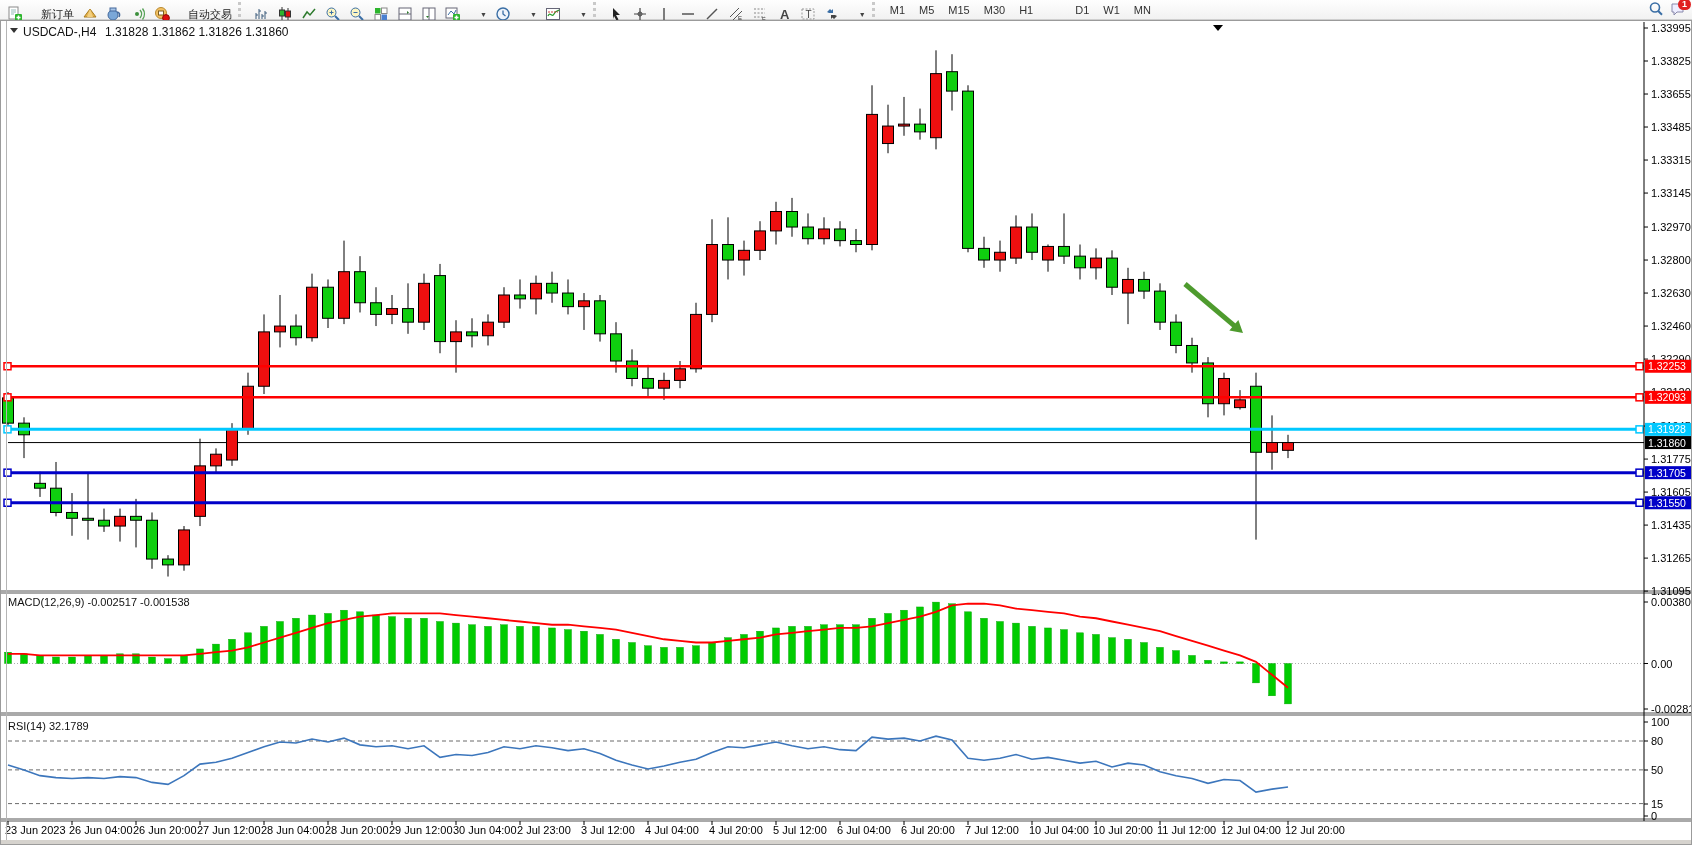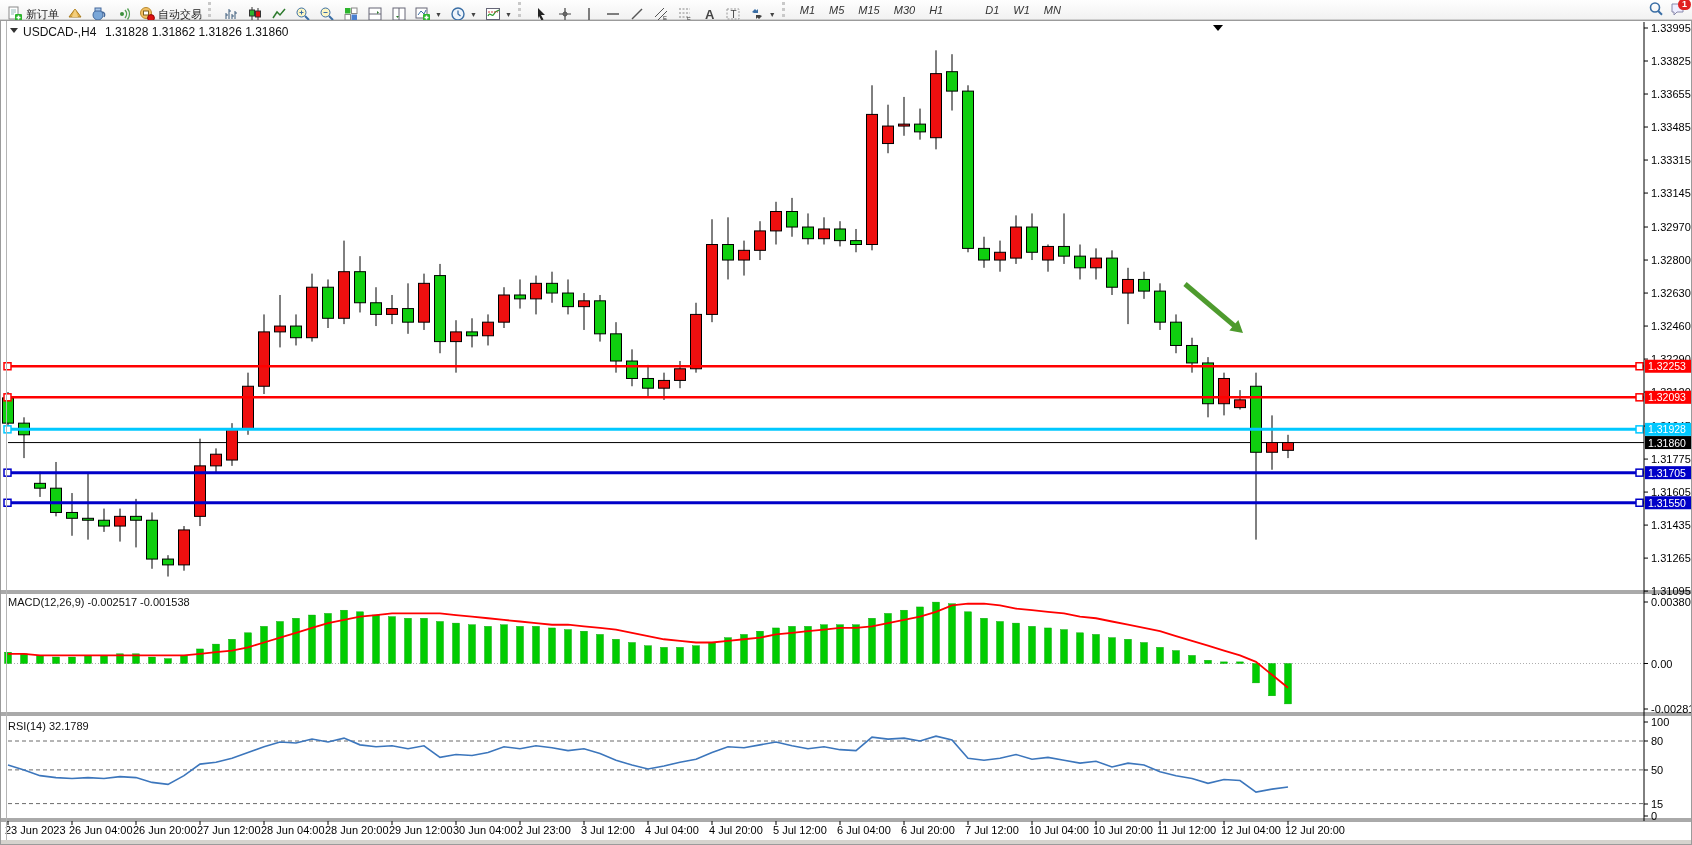--- a/index.html
+++ b/index.html
@@ -1,22 +1,22 @@
 <!DOCTYPE html>
 <html><head>
 <meta charset="utf-8">
 <style>
   html,body{margin:0;padding:0;background:#f0f0f0;width:1692px;height:845px;overflow:hidden;
             font-family:"Liberation Sans","DejaVu Sans",sans-serif;}
   #toolbar{position:absolute;top:0;left:0;width:1692px;height:20px;
            background:linear-gradient(#fefefe,#f2f2f2);border-bottom:1px solid #cfcfcf;
            display:flex;align-items:center;font-size:11px;color:#222;box-sizing:border-box;padding-left:3px;}
-  .tbtn{height:17px;display:inline-flex;align-items:center;gap:3px;padding:0 3px;border:1px solid transparent;border-radius:2px;cursor:default;white-space:nowrap;margin-top:9px;}
+  .tbtn{height:17px;display:inline-flex;align-items:center;gap:18px;padding:0 3px;border:1px solid transparent;border-radius:2px;cursor:default;white-space:nowrap;margin-top:9px;}
   .tgrip{width:4px;height:15px;border-left:3px dotted #c9c9c9;margin:0 4px 0 2px;}
-  .tf{padding:1px 6px;color:#333;border:1px solid transparent;border-radius:2px;font-style:italic;}
+  .tf{padding:1px 6px;color:#333;border:1px solid transparent;border-radius:2px;}
   .tf.active{border-color:#96aec9;background:#fbfbfb;box-shadow:inset 0 0 2px #c7d6e8;margin-top:42px;}
   .dd{font-size:7px;color:#444;margin-left:1px;}
   #tb-right{margin-left:auto;display:flex;align-items:center;margin-right:6px;gap:6px;}
   #chartwrap{position:absolute;top:20px;left:0;}
   svg text{font-family:"Liberation Sans","DejaVu Sans",sans-serif;}
 </style>
 </head>
 <body>
 
 <div id="toolbar">

